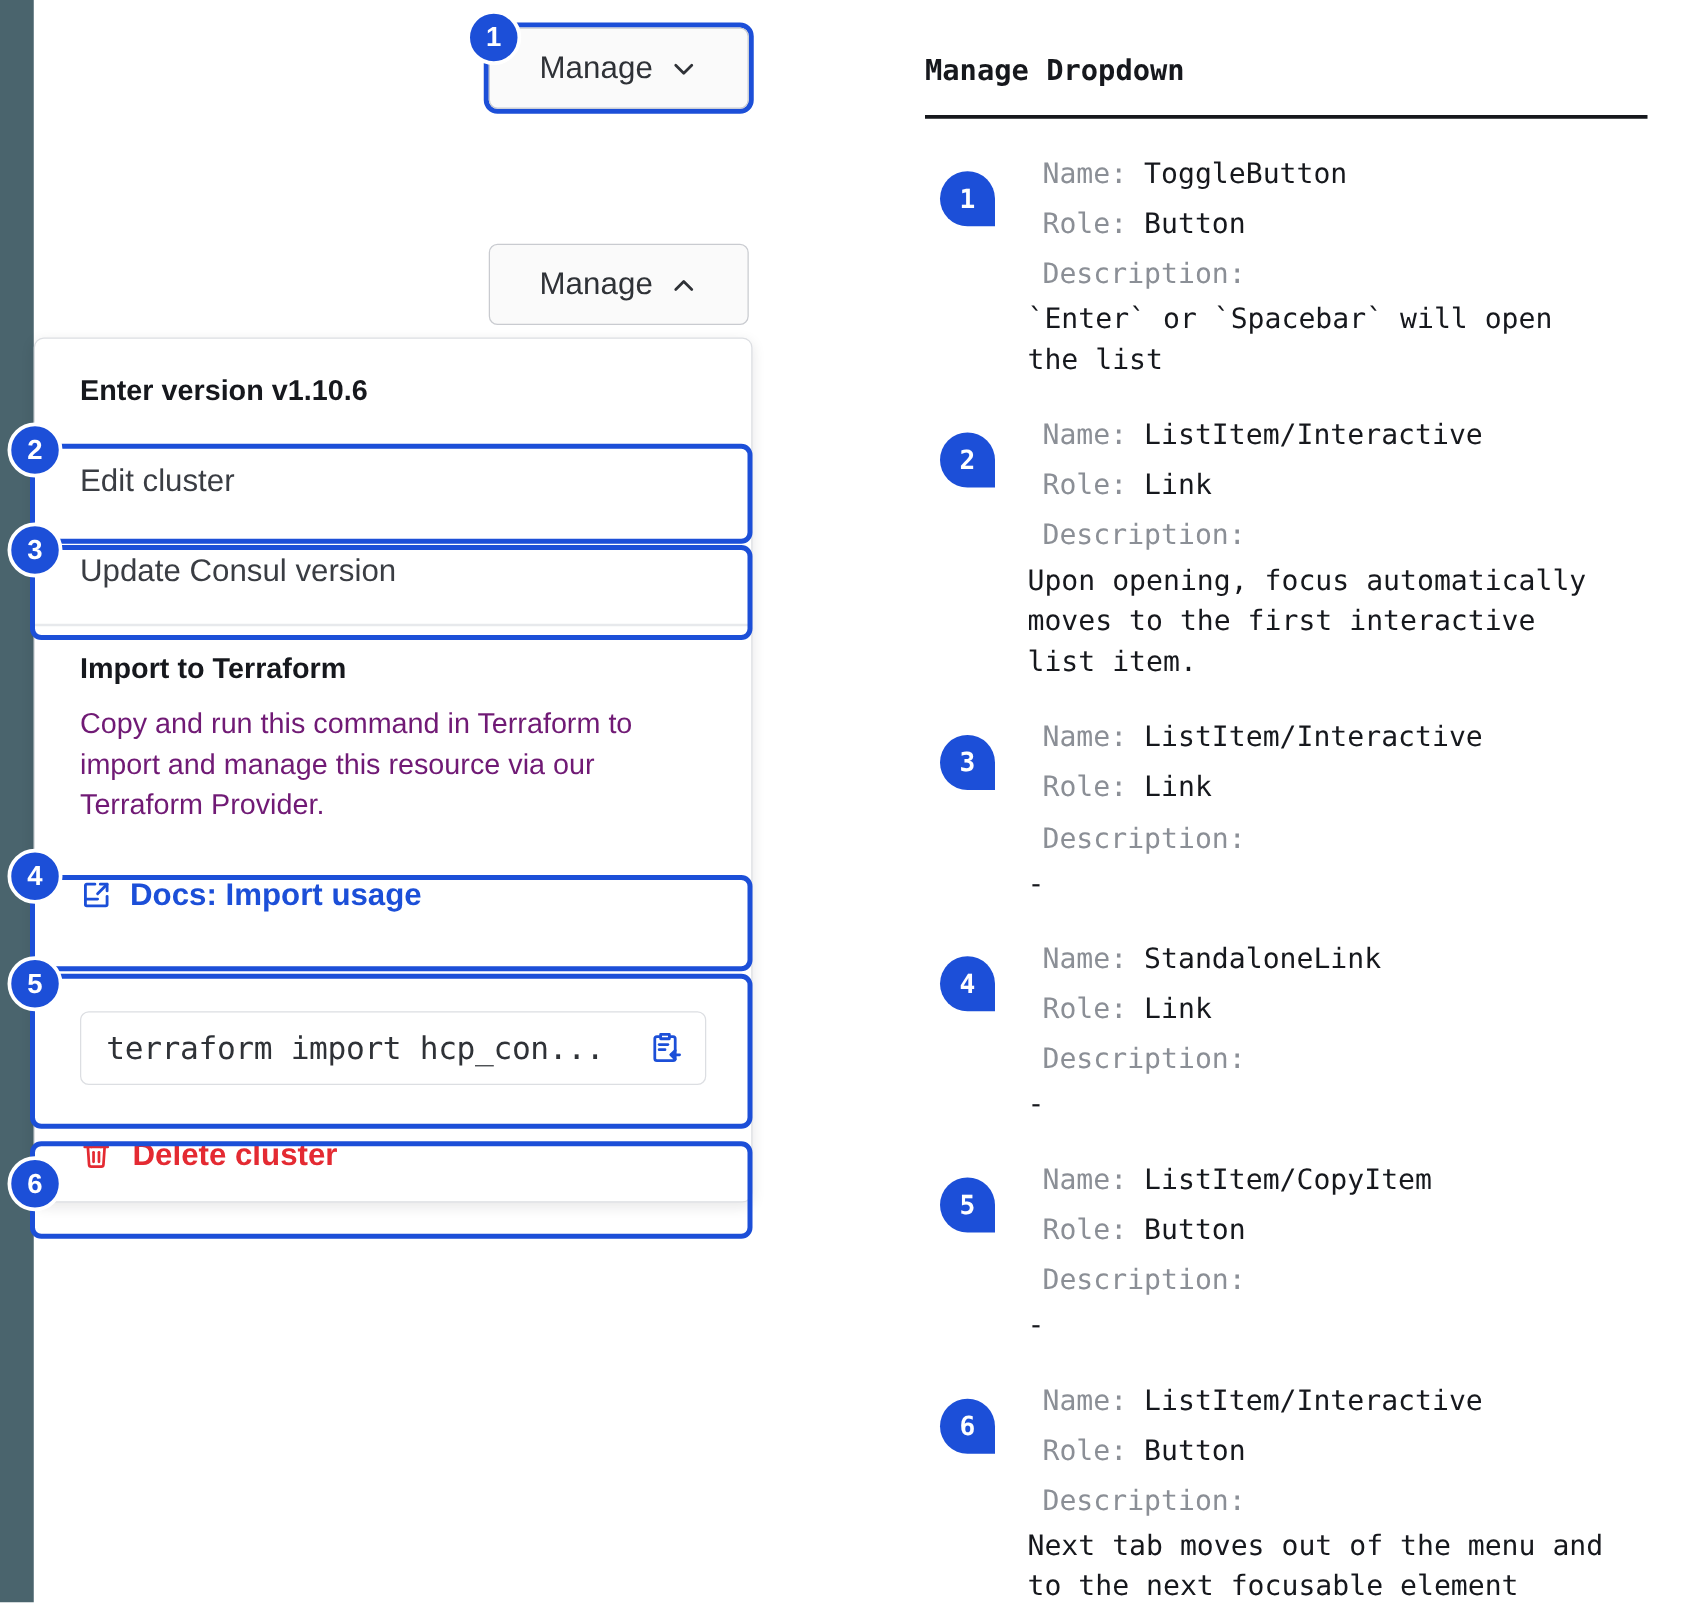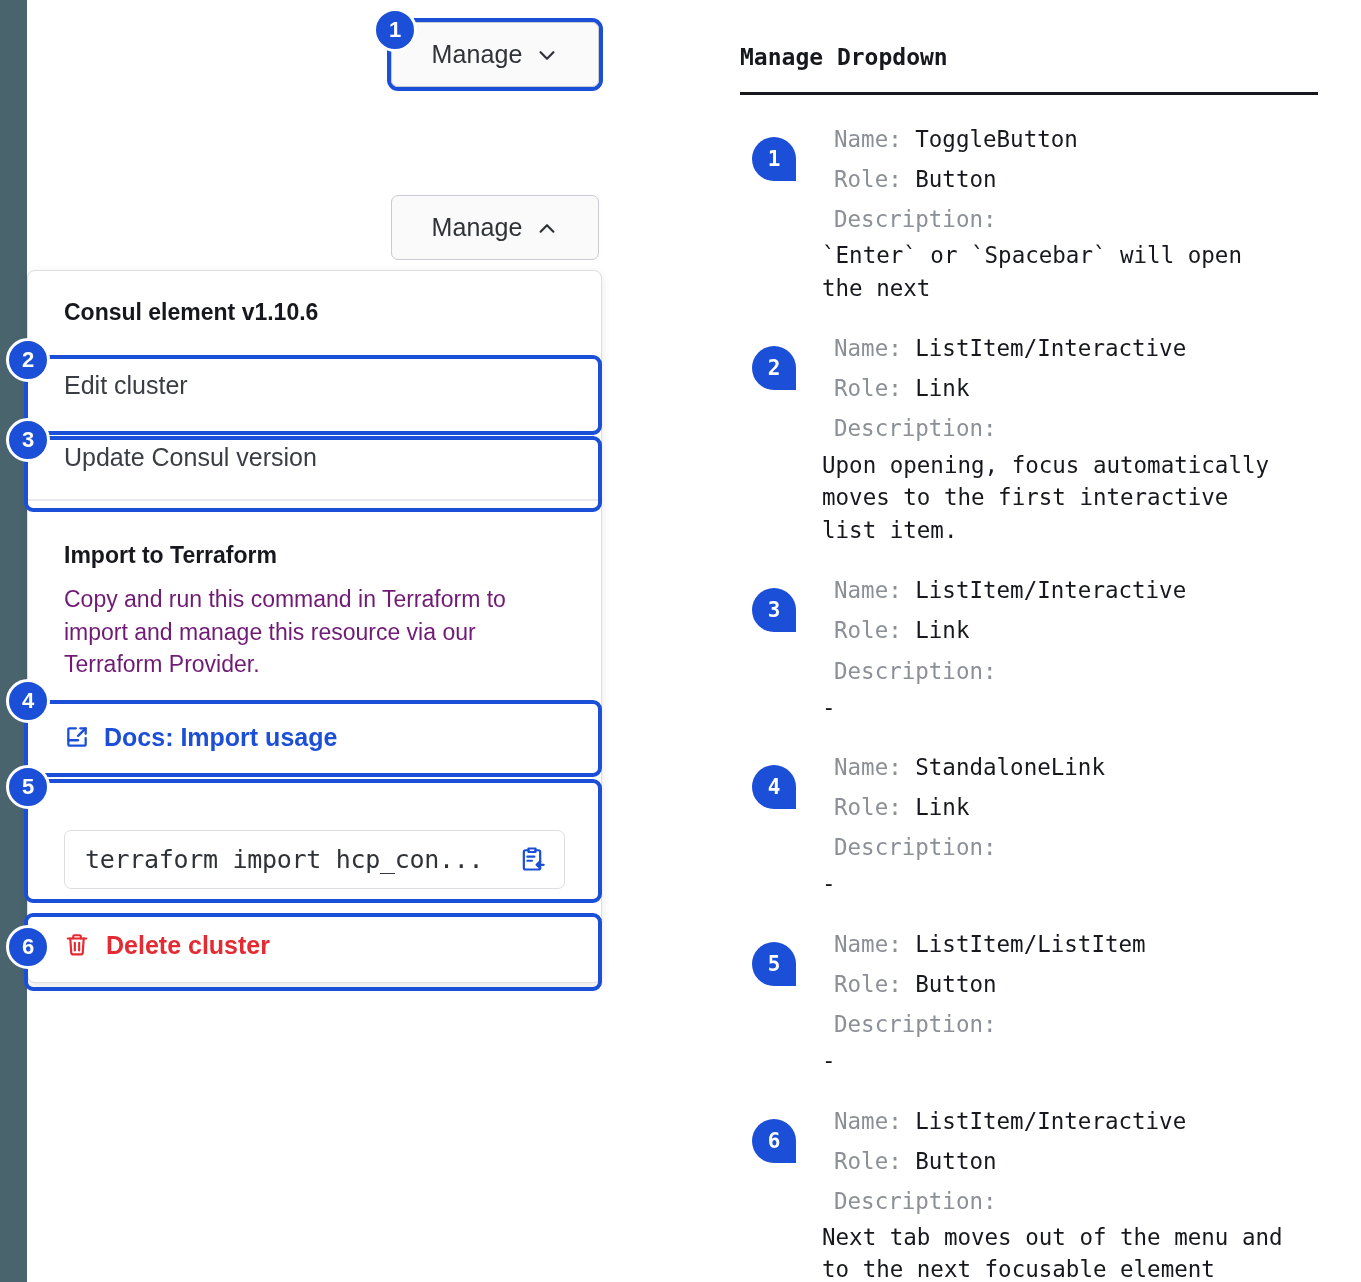--- a/index.html
+++ b/index.html
@@ -65,21 +65,21 @@
   }
   .dd-item {
     font-size: 25px; color: #3a3d43;
     padding: 22px 36px 22px 36px;
     line-height: 1.1;
   }
   .dd-divider { height: 2px; background: #e7e9ec; margin: 6px 0 0 0; }
 
   .dd-block-title {
     font-size: 23px; font-weight: bold; color: #16181d;
-    padding: 41px 36px 14px 36px;
+    padding: 20px 36px 14px 36px;
   }
   .dd-block-desc {
     font-size: 23px; color: #701a75; line-height: 1.42;
     padding: 0 36px 22px 36px;
   }
 
   .dd-link-row {
     display: flex; align-items: center; gap: 14px;
     padding: 20px 36px;
     color: #1c4fd8; font-size: 25px; font-weight: 600;
@@ -173,21 +173,21 @@
 
     <div class="manage-btn" id="manage-btn-2">
       <span class="lbl">Manage</span>
       <svg class="chev" viewBox="0 0 24 24" fill="none" stroke="#2f3237" stroke-width="2.4" stroke-linecap="round" stroke-linejoin="round">
           <polyline points="5,16 12,9 19,16"></polyline>
         </svg>
     </div>
 
     <div class="dropdown">
 
-      <div class="dd-section-title">Consul element v1.10.6</div>
+      <div class="dd-section-title">Enter version v1.10.6</div>
 
       <div class="dd-item">Edit cluster</div>
 
       <div class="dd-item">Update Consul version</div>
 
       <div class="dd-divider"></div>
 
       <div class="dd-block-title">Import to Terraform</div>
       <div class="dd-block-desc">Copy and run this command in Terraform to import and manage this resource via our Terraform Provider.</div>
 
@@ -245,21 +245,21 @@
     <div class="doc-title">Manage Dropdown</div>
     <div class="doc-rule"></div>
     <div id="doc-entries">
         <div class="doc-entry">
           <div class="pin">1</div>
           <div class="doc-body">
             <div class="doc-line"><span class="doc-key">Name: </span><span class="doc-val">ToggleButton</span></div>
             <div class="doc-line"><span class="doc-key">Role: </span><span class="doc-val">Button</span></div>
             <div class="doc-line"><span class="doc-key">Description:</span></div>
             <div class="doc-desc">`Enter` or `Spacebar` will open
-the next</div>
+the list</div>
           </div>
         </div>
         <div class="doc-entry">
           <div class="pin">2</div>
           <div class="doc-body">
             <div class="doc-line"><span class="doc-key">Name: </span><span class="doc-val">ListItem/Interactive</span></div>
             <div class="doc-line"><span class="doc-key">Role: </span><span class="doc-val">Link</span></div>
             <div class="doc-line"><span class="doc-key">Description:</span></div>
             <div class="doc-desc">Upon opening, focus automatically
 moves to the first interactive
@@ -280,21 +280,21 @@
           <div class="doc-body">
             <div class="doc-line"><span class="doc-key">Name: </span><span class="doc-val">StandaloneLink</span></div>
             <div class="doc-line"><span class="doc-key">Role: </span><span class="doc-val">Link</span></div>
             <div class="doc-line"><span class="doc-key">Description:</span></div>
             <div class="doc-desc">-</div>
           </div>
         </div>
         <div class="doc-entry">
           <div class="pin">5</div>
           <div class="doc-body">
-            <div class="doc-line"><span class="doc-key">Name: </span><span class="doc-val">ListItem/ListItem</span></div>
+            <div class="doc-line"><span class="doc-key">Name: </span><span class="doc-val">ListItem/CopyItem</span></div>
             <div class="doc-line"><span class="doc-key">Role: </span><span class="doc-val">Button</span></div>
             <div class="doc-line"><span class="doc-key">Description:</span></div>
             <div class="doc-desc">-</div>
           </div>
         </div>
         <div class="doc-entry">
           <div class="pin">6</div>
           <div class="doc-body">
             <div class="doc-line"><span class="doc-key">Name: </span><span class="doc-val">ListItem/Interactive</span></div>
             <div class="doc-line"><span class="doc-key">Role: </span><span class="doc-val">Button</span></div>

